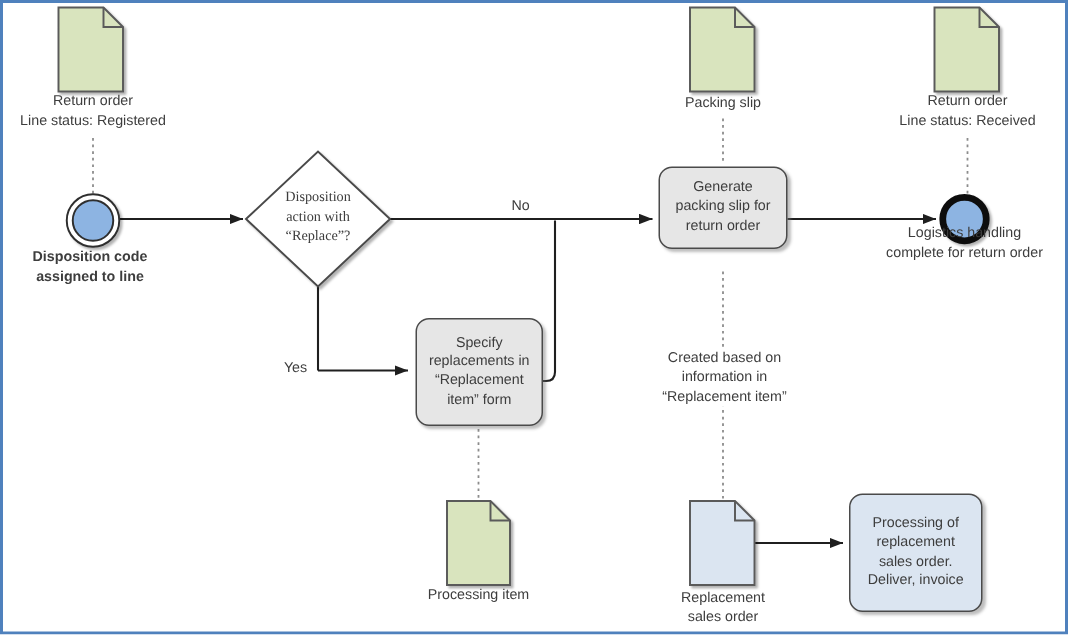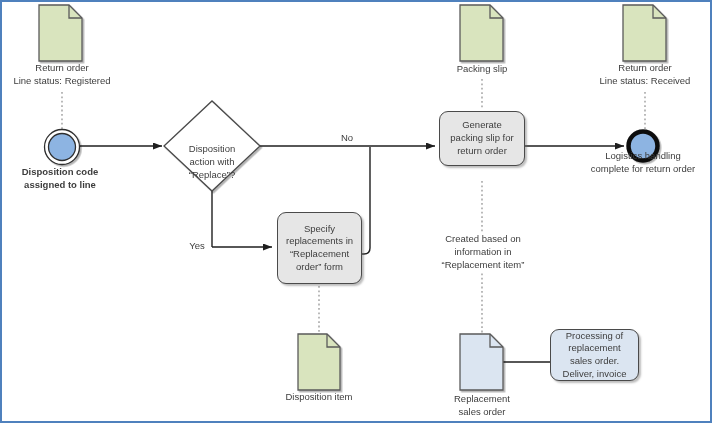--- a/index.html
+++ b/index.html
@@ -29,21 +29,21 @@
     text-align:center;
     background:#E6E6E6;
     border:1.4px solid #4a4a4a;
     border-radius:9px;
     box-shadow:2px 2px 2px rgba(110,110,110,0.45);
     font-size:9.5px;line-height:1.34;color:#3d3d3d;
     white-space:pre-line;
   }
   #task-specify{left:275px;top:210px;width:85px;height:72px;}
   #task-generate{left:437px;top:109px;width:86px;height:55px;}
-  #task-processing{left:548px;top:327px;width:89px;height:52px;background:#DBE5F1;}
+  #task-processing{left:564px;top:327px;width:89px;height:79px;background:#DBE5F1;}
 </style>
 </head>
 <body>
 
 <div id="canvas">
 
   <svg id="shapes" width="712" height="423" viewBox="0 0 712 423">
     <defs>
       <marker id="arrow" markerUnits="userSpaceOnUse" markerWidth="9" markerHeight="7" refX="9" refY="3.5" orient="auto">
         <path d="M0,0 L9,3.5 L0,7 Z" fill="#1f1f1f"></path>
@@ -93,43 +93,43 @@
       <circle cx="60" cy="145" r="17.5" fill="#ffffff" stroke="#2f2f2f" stroke-width="1.3"></circle>
       <circle cx="60" cy="145" r="13.5" fill="#8DB4E2" stroke="#2f2f2f" stroke-width="1.3"></circle>
     </g>
 
     <circle cx="641" cy="144" r="14.5" fill="#8DB4E2" stroke="#0d0d0d" stroke-width="4.5" filter="url(#ds)"></circle>
   </svg>
 
   <div class="task" id="task-specify">Specify
 replacements in
 “Replacement
-order” form</div>
+item” form</div>
   <div class="task" id="task-generate">Generate
 packing slip for
 return order</div>
   <div class="task" id="task-processing">Processing of
 replacement
 sales order.
 Deliver, invoice</div>
 
   <div class="lbl" style="left:-4px;top:60px;width:128px;">Return order
 Line status: Registered</div>
   <div class="lbl" style="left:6px;top:164px;width:104px;font-weight:bold;">Disposition code
 assigned to line</div>
-  <div class="lbl" style="left:163px;top:141px;width:94px;">Disposition
+  <div class="lbl" style="left:163px;top:124px;width:94px;font-family:Liberation Serif, serif;">Disposition
 action with
 “Replace”?</div>
   <div class="lbl lbl-bg" style="left:333px;top:130px;width:22px;">No</div>
   <div class="lbl lbl-bg" style="left:181px;top:238px;width:26px;">Yes</div>
   <div class="lbl" style="left:428px;top:61px;width:104px;">Packing slip</div>
   <div class="lbl" style="left:579px;top:60px;width:128px;">Return order
 Line status: Received</div>
   <div class="lbl" style="left:571px;top:148px;width:140px;">Logistics handling
 complete for return order</div>
   <div class="lbl lbl-bg" style="left:419px;top:231px;width:122px;">Created based on
 information in
 “Replacement item”</div>
-  <div class="lbl" style="left:257px;top:389px;width:120px;">Disposition item</div>
+  <div class="lbl" style="left:257px;top:389px;width:120px;">Processing item</div>
   <div class="lbl" style="left:428px;top:391px;width:104px;">Replacement
 sales order</div>
 
 </div>
 
 </body></html>

